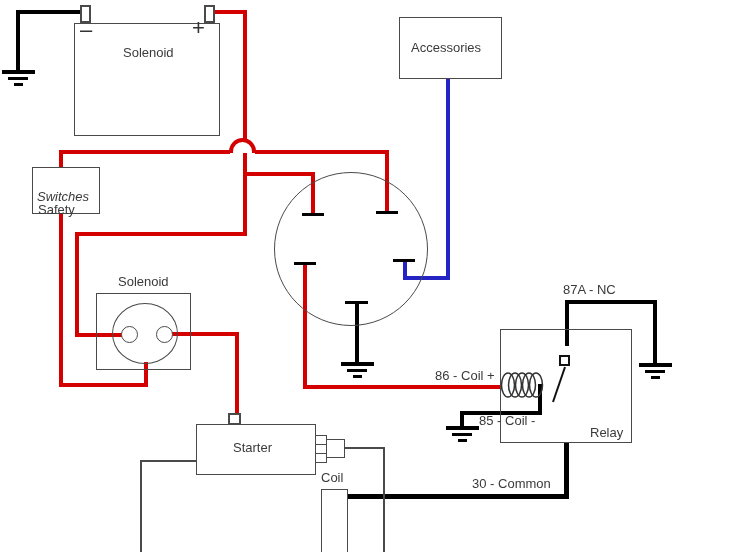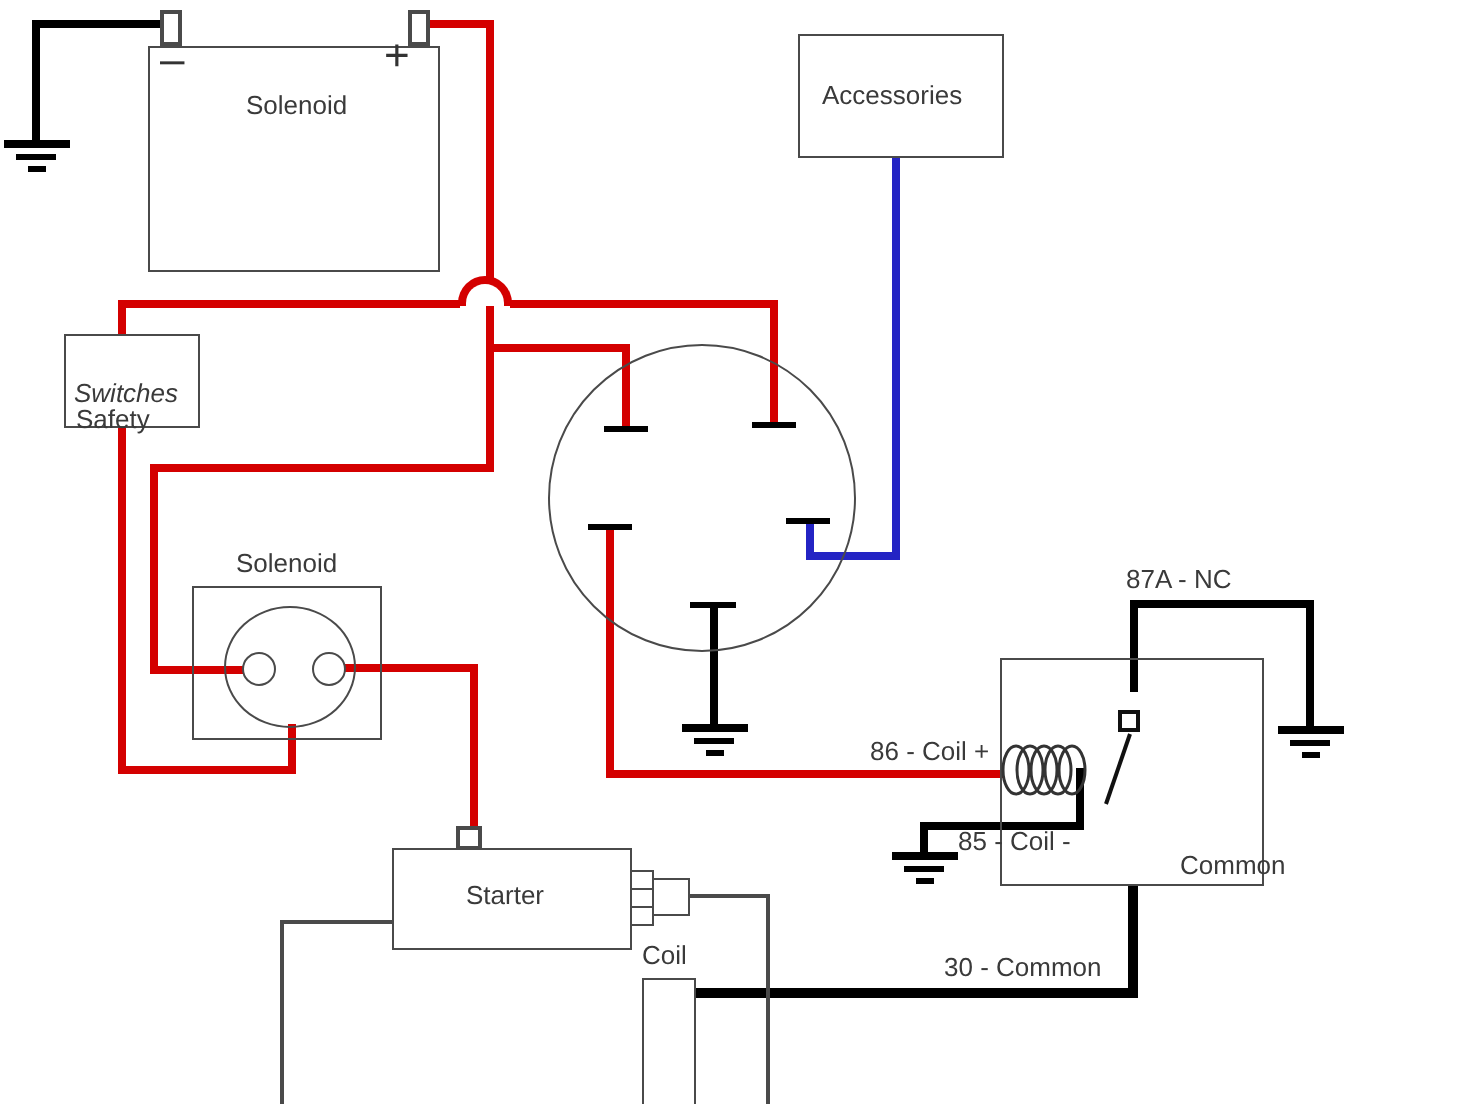--- a/index.html
+++ b/index.html
@@ -135,21 +135,21 @@
   <div class="lbl" style="left:233px;top:441px;">Starter</div>
   <div class="box" style="left:315px;top:435px;width:12px;height:10px;"></div>
   <div class="box" style="left:315px;top:444px;width:12px;height:10px;"></div>
   <div class="box" style="left:315px;top:453px;width:12px;height:10px;"></div>
   <div class="box" style="left:326px;top:439px;width:19px;height:19px;"></div>
 
   <div class="lbl" style="left:321px;top:471px;">Coil</div>
   <div class="box" style="left:321px;top:489px;width:27px;height:70px;"></div>
 
   <div class="box nofill" style="left:500px;top:329px;width:132px;height:114px;background:transparent;"></div>
-  <div class="lbl" style="left:590px;top:426px;">Common</div>
+  <div class="lbl" style="left:590px;top:426px;">Relay</div>
   <svg style="left:500px;top:329px;" width="132" height="114" viewBox="0 0 132 114">
     <g stroke="#333" fill="none" stroke-width="1.5">
       <ellipse cx="8" cy="56" rx="6.5" ry="12"></ellipse>
       <ellipse cx="15" cy="56" rx="6.5" ry="12"></ellipse>
       <ellipse cx="22" cy="56" rx="6.5" ry="12"></ellipse>
       <ellipse cx="29" cy="56" rx="6.5" ry="12"></ellipse>
       <ellipse cx="36" cy="56" rx="6.5" ry="12"></ellipse>
     </g>
     <line x1="53" y1="73" x2="65" y2="38" stroke="#111" stroke-width="2"></line>
     <rect x="60" y="27" width="9" height="9" fill="#fff" stroke="#111" stroke-width="2"></rect>

